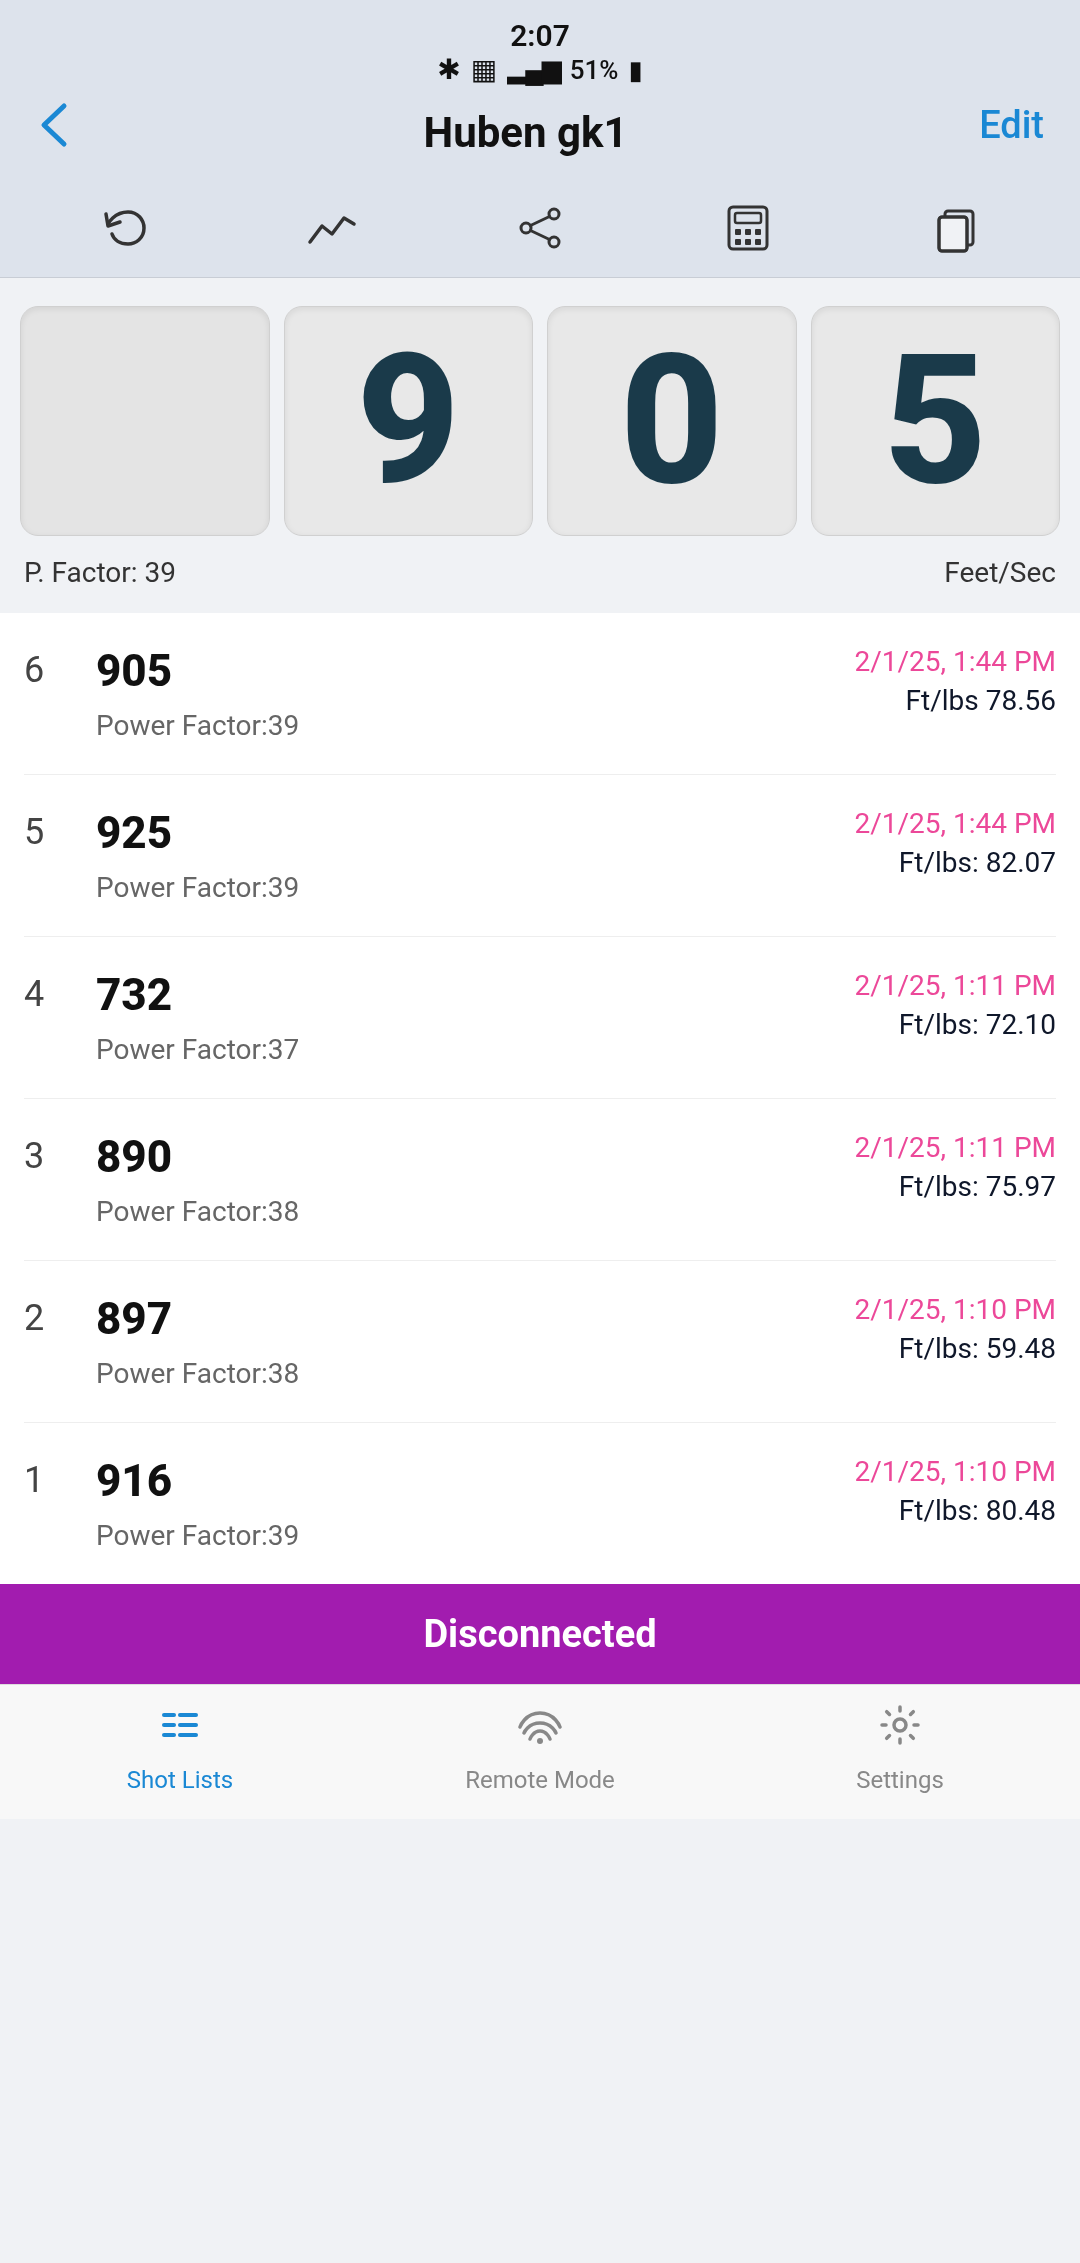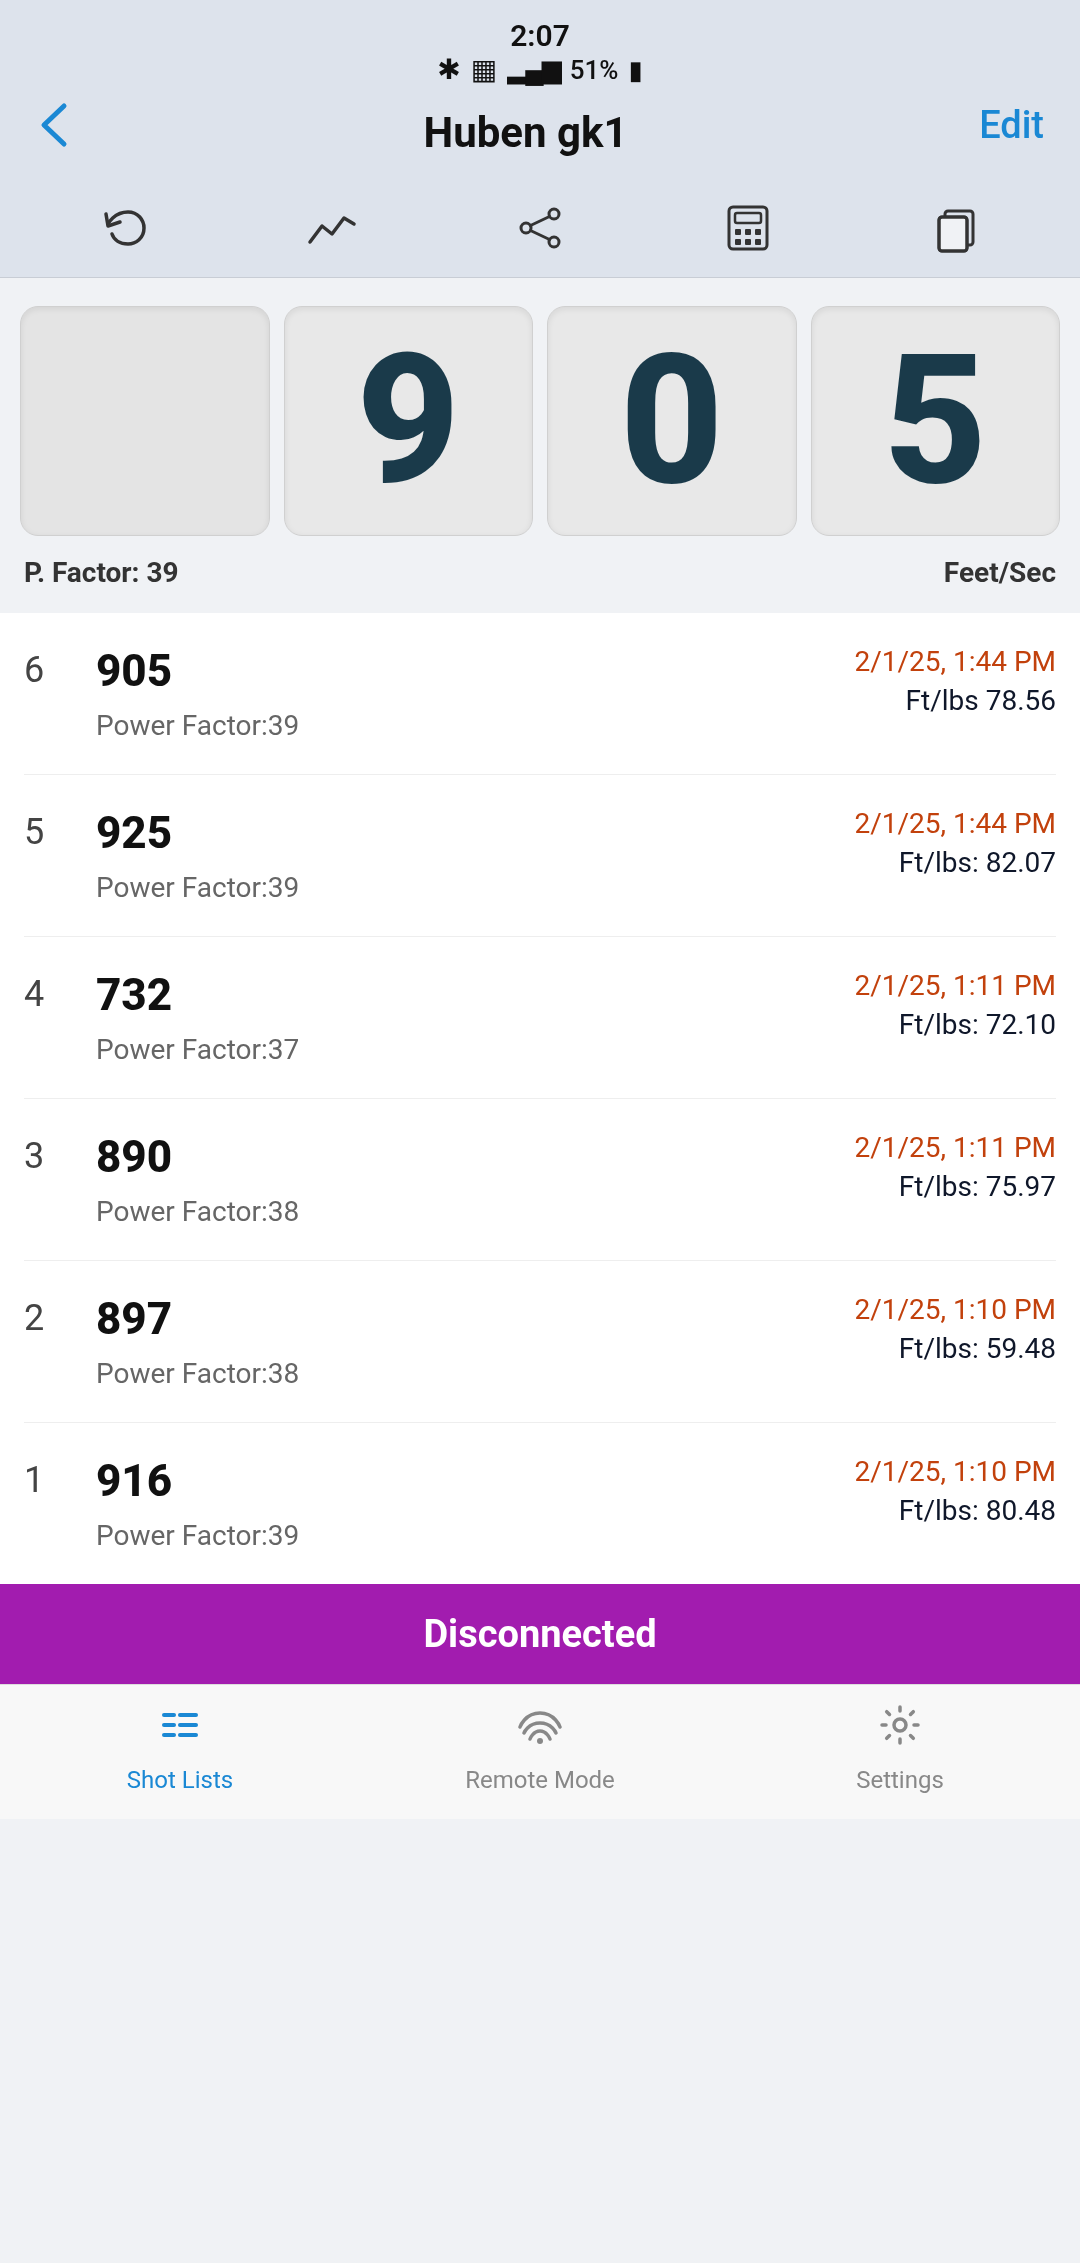--- a/index.html
+++ b/index.html
@@ -111,21 +111,20 @@
       color: #1a3a4a;
       line-height: 1;
     }
 
     
     .speed-info {
       display: flex;
       justify-content: space-between;
       padding: 8px 24px 24px 24px;
       background: #f0f2f5;
-      font-weight: bold;
     }
     .speed-info-left {
       font-size: 28px;
       color: #333;
     }
     .speed-info-right {
       font-size: 28px;
       color: #333;
     }
 
@@ -164,21 +163,21 @@
       color: #666;
     }
     .shot-right {
       display: flex;
       flex-direction: column;
       align-items: flex-end;
       gap: 6px;
     }
     .shot-date {
       font-size: 28px;
-      color: #c2410c;
+      color: #ec4899;
     }
     .shot-ftlbs {
       font-size: 28px;
       color: #0f172a;
     }
 
     
     .disconnected-banner {
       background: #a21caf;
       color: #fff;

